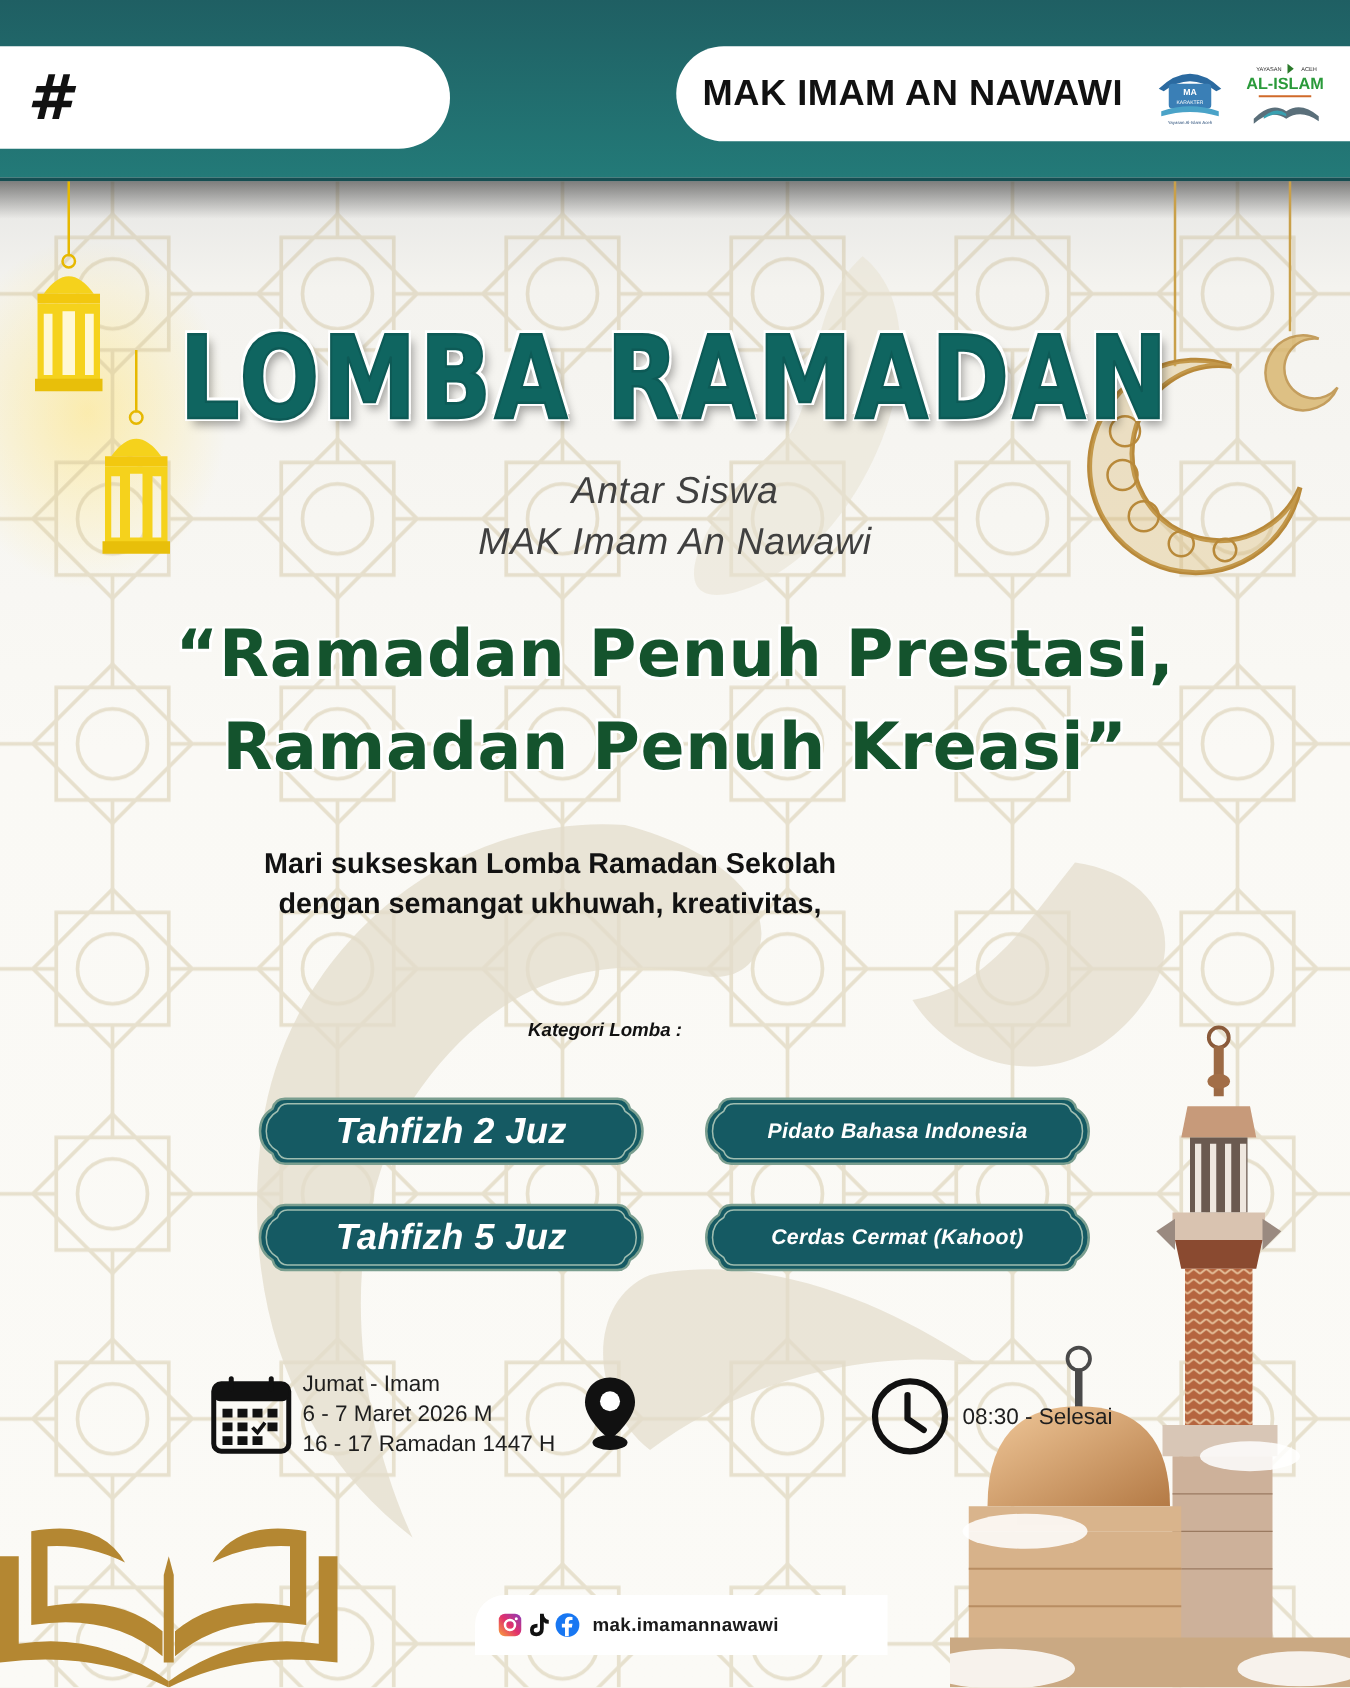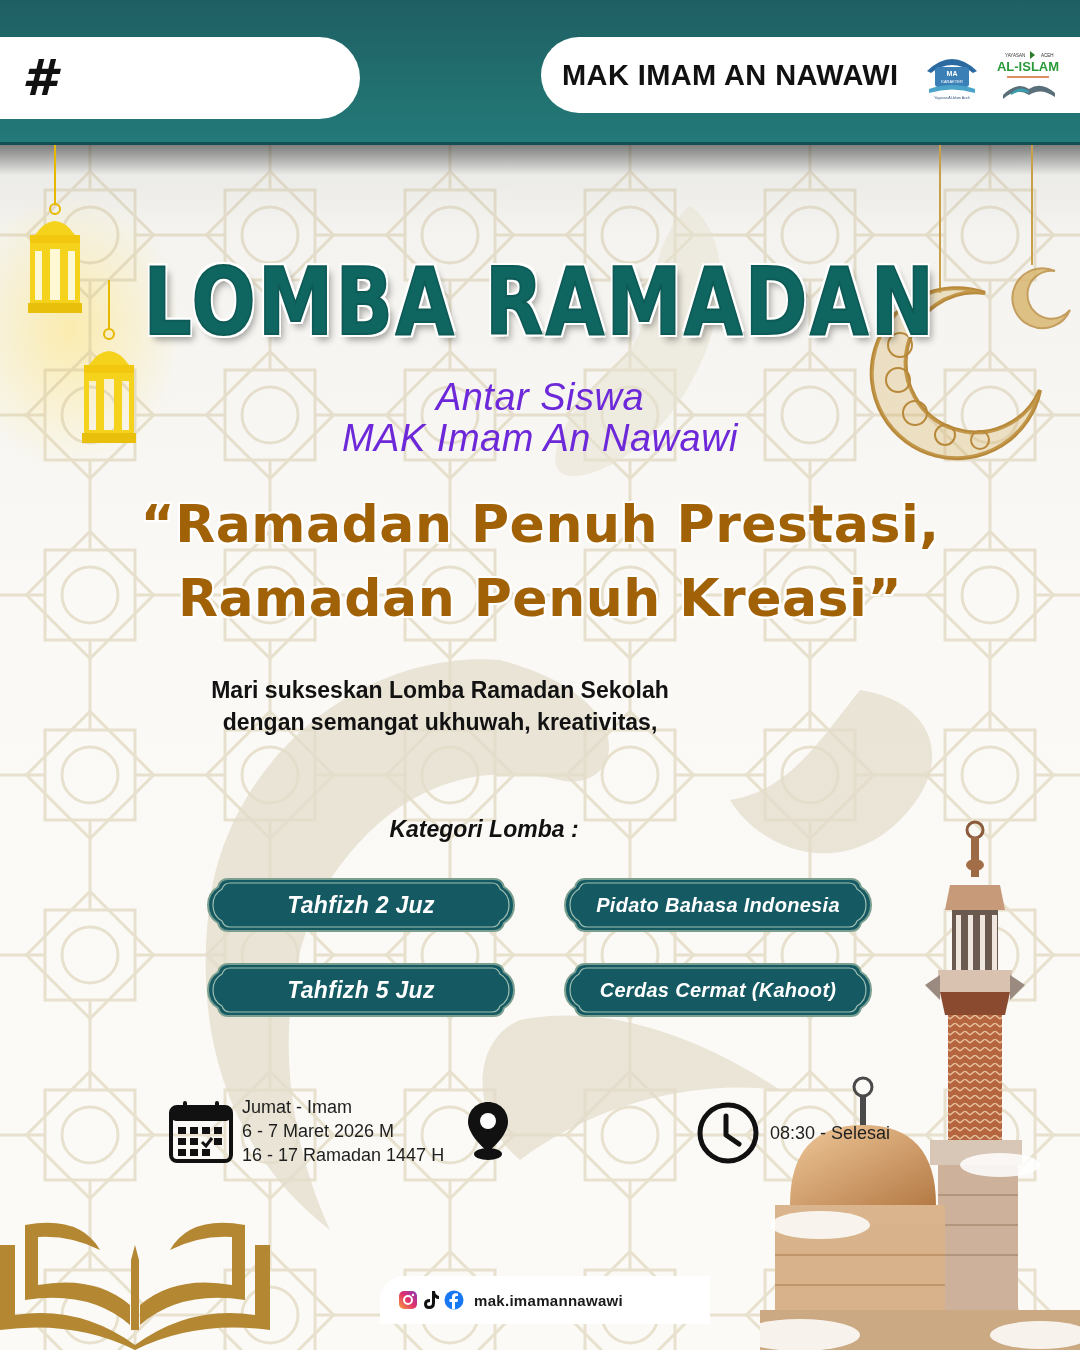--- a/index.html
+++ b/index.html
@@ -47,36 +47,36 @@
   
   .title {
     position: absolute; left: 0; top: 248px; width: 1080px; text-align: center;
     font-family: "DejaVu Sans", sans-serif; font-weight: bold;
     font-size: 92px; line-height: 110px; color: #0f6560;
     letter-spacing: 3px; transform: scaleX(0.82);
     -webkit-text-stroke: 2px #0d5a56;
     text-shadow: 3px 3px 0 #fff, -3px -3px 0 #fff, 3px -3px 0 #fff, -3px 3px 0 #fff, 5px 6px 8px rgba(0,0,0,0.35);
   }
   .subtitle { position: absolute; left: 0; width: 1080px; text-align: center;
-    font-style: italic; font-size: 38px; color: #6d28d9; letter-spacing: 0.5px; }
+    font-style: italic; font-size: 30px; color: #404040; letter-spacing: 0.5px; }
   .quote { position: absolute; left: 0; width: 1080px; text-align: center;
-    font-family: "DejaVu Sans", sans-serif; font-weight: bold; font-size: 52px; color: #a16207;
+    font-family: "DejaVu Sans", sans-serif; font-weight: bold; font-size: 52px; color: #14532d;
     line-height: 72px; letter-spacing: 0.5px;
     text-shadow: 2px 2px 0 #fff, -2px -2px 0 #fff, 2px -2px 0 #fff, -2px 2px 0 #fff; }
   .desc { position: absolute; left: 0; top: 674px; width: 880px; text-align: center;
     font-weight: bold; font-size: 23px; line-height: 32px; color: #121212; }
   .cat-label { position: absolute; left: 0; top: 816px; width: 924px; text-align: center;
-    font-weight: bold; font-style: italic; font-size: 23px; color: #111; padding-left: 44px; }
+    font-weight: bold; font-style: italic; font-size: 15px; color: #111; padding-left: 44px; }
 
   
   .cat-btn { position: absolute; width: 310px; height: 56px; }
   .cat-btn svg { position: absolute; inset: 0; }
   .cat-text { position: absolute; inset: 0; display: flex; align-items: center; justify-content: center;
-    color: #fff; font-weight: bold; font-style: italic; font-size: 23px; letter-spacing: 0.3px; }
-  .cat-text.small { font-size: 20px; }
+    color: #fff; font-weight: bold; font-style: italic; font-size: 29px; letter-spacing: 0.3px; }
+  .cat-text.small { font-size: 17px; }
 
   
   .info { position: absolute; display: flex; align-items: center; }
   .info-text { font-size: 18px; color: #1e1e1e; line-height: 24px; }
 
   
   .social { position: absolute; left: 380px; top: 1276px; width: 330px; height: 48px;
     background: #fff; border-radius: 24px 0 0 0; display: flex; align-items: center; padding-left: 18px; gap: 4px; }
   .handle { font-weight: bold; font-size: 15px; color: #1a1a1a; margin-left: 6px; letter-spacing: 0.3px; }
 

